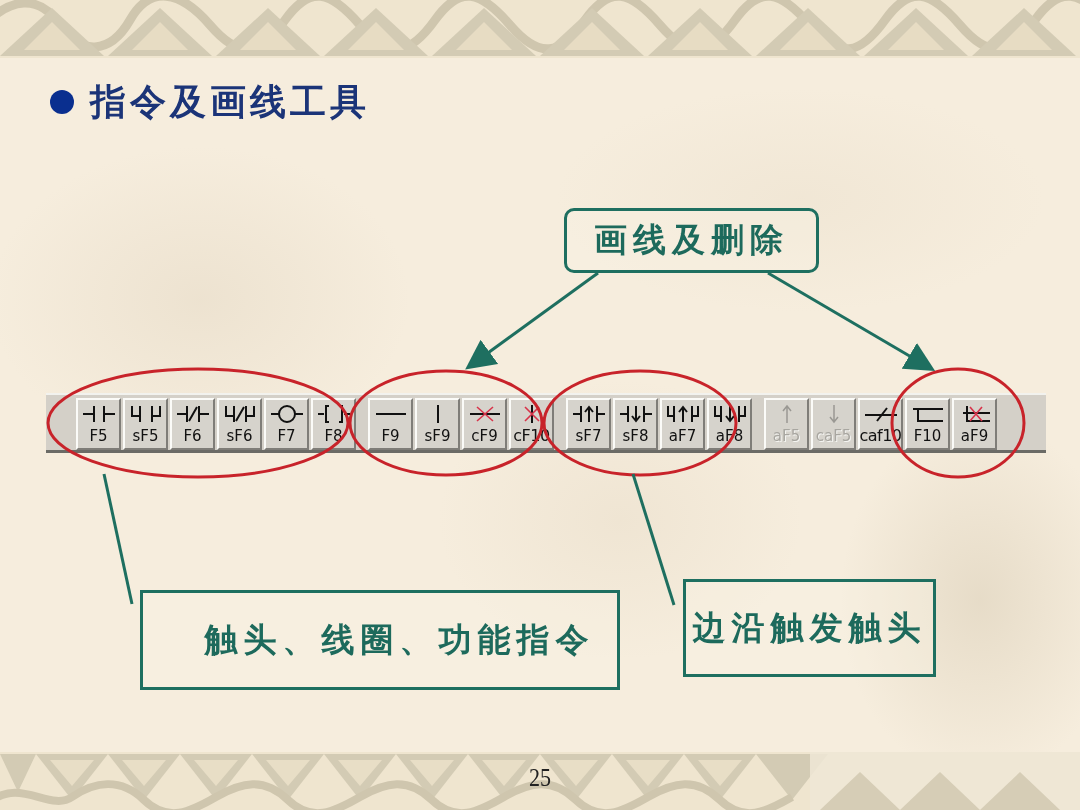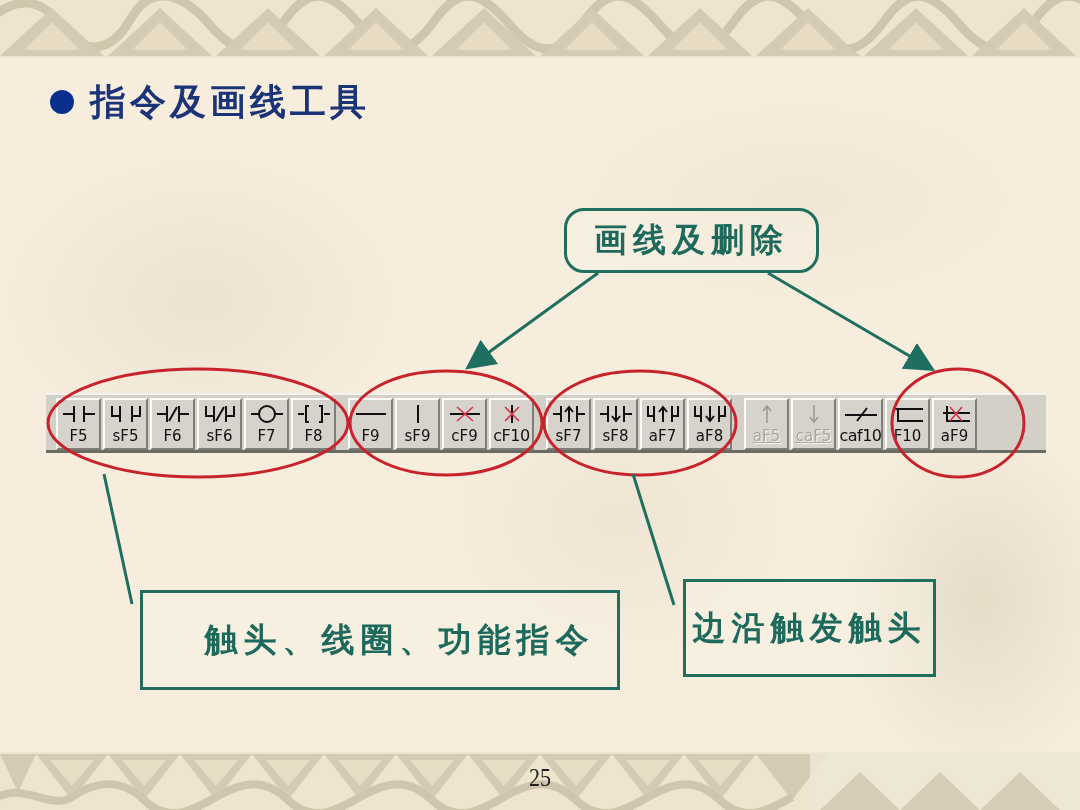--- a/index.html
+++ b/index.html
@@ -40,53 +40,53 @@
     font-size: 36px; color: #1b3478; font-weight: bold; letter-spacing: 4px;
   }
 
   
   .callout {
     position: absolute; display: flex; align-items: center; justify-content: center;
     border: 3px solid #1e6f60; color: #1d6a5c;
     font-size: 33px; font-weight: bold; letter-spacing: 6px;
     background: rgba(250,243,230,0.35);
   }
-  .callout-top { left: 564px; top: 208px; width: 255px; height: 65px; border-radius: 20px; }
+  .callout-top { left: 564px; top: 208px; width: 255px; height: 65px; border-radius: 10px; }
   .callout-left { left: 140px; top: 590px; width: 480px; height: 100px; padding-left: 39px; }
   .callout-right { left: 683px; top: 579px; width: 253px; height: 98px; }
 
   
   .toolbar {
     position: absolute; left: 46px; top: 393px; width: 1000px; height: 60px;
     background: #d4d0c8;
     border-top: 2px solid #f2f2ee;
     border-bottom: 3px solid #6b6b66;
   }
   .toolbar-inner {
-    position: absolute; left: 0; top: 3px; height: 52px; display: flex;
+    position: absolute; left: 0; top: 3px; height: 52px; display: flex; padding-left: 20px;
   }
   .tb-sep { width: 10px; }
   .tb-btn {
     width: 45px; height: 52px; margin-right: 2px;
     background: #d6d3cc;
     border-top: 2px solid #fbfbf8; border-left: 2px solid #fbfbf8;
     border-right: 2px solid #7f7d78; border-bottom: 2px solid #7f7d78;
     display: flex; flex-direction: column; align-items: center; justify-content: flex-start;
     cursor: pointer; position: relative;
   }
   .tb-btn .glyph {
     height: 24px; width: 40px; margin-top: 2px;
     display: flex; align-items: center; justify-content: center;
   }
   .tb-btn .key {
     font-family: "DejaVu Sans", "Liberation Sans", sans-serif;
     font-size: 15px; color: #111; line-height: 18px; margin-top: 1px;
   }
   .tb-btn.small-key .key { font-size: 16px; letter-spacing: -0.5px; }
-  .tb-btn.disabled .key { color: #a8a6a0; text-shadow: 1px 1px 0 #f5f5f2; text-decoration: underline; }
+  .tb-btn.disabled .key { color: #a8a6a0; text-shadow: 1px 1px 0 #f5f5f2; }
 
   
   .overlay { position: absolute; left: 0; top: 0; width: 1080px; height: 810px; pointer-events: none; }
 
   .page-number {
     position: absolute; left: 520px; top: 763px; width: 40px; text-align: center;
     font-family: "Liberation Serif", "DejaVu Serif", serif;
     font-size: 26px; color: #222; transform: scaleX(0.85);
   }
 </style>

